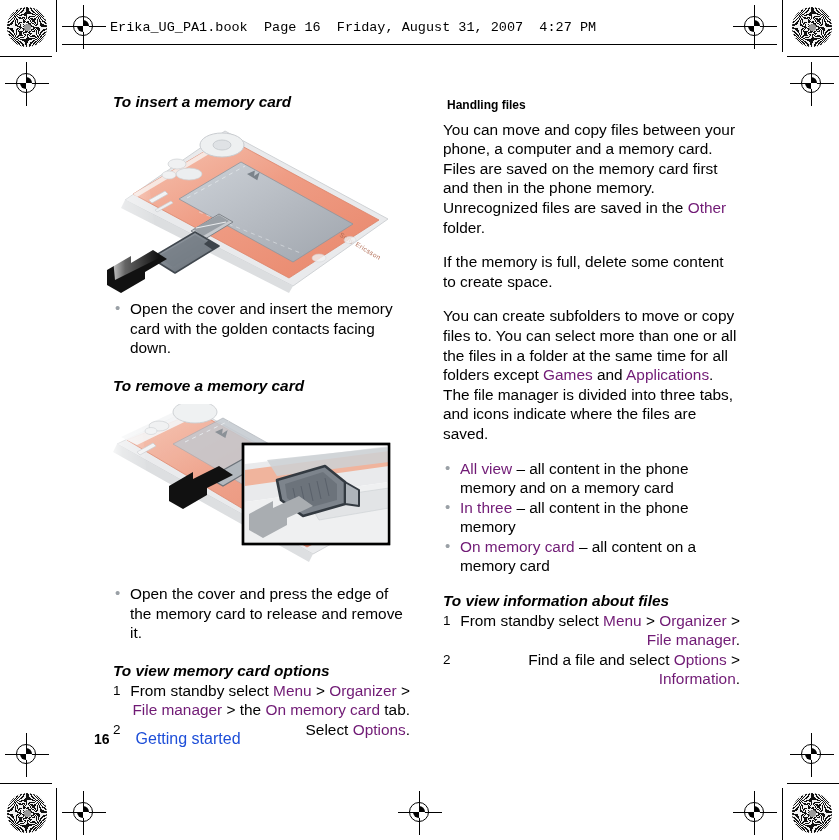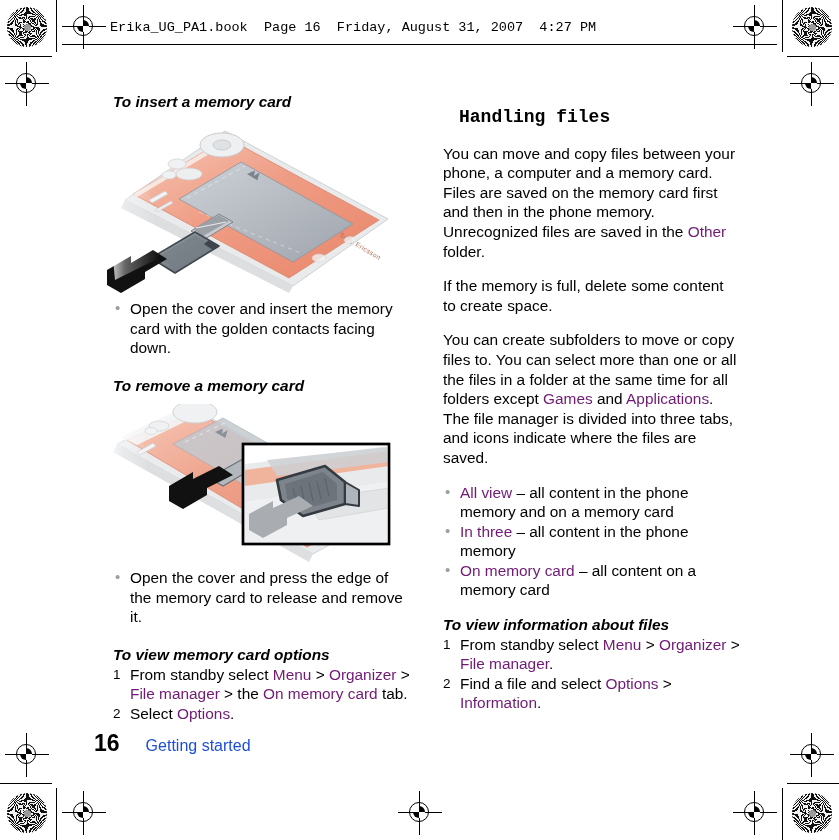--- a/index.html
+++ b/index.html
@@ -103,25 +103,24 @@
     position: absolute;
     width: 297px;
     font-size: 15.4px;
     line-height: 19.6px;
     color: #000;
   }
   .col-left  { left: 113px; top: 92px; }
   .col-right { left: 443px; top: 92px; }
 
   h3.section {
-    font-size: 18px;
+    font-size: 12px;
     font-weight: bold;
-    margin: 16px;
-    line-height: 19.6px;
-    font-family: Liberation Mono, monospace;
+    margin: 4px;
+    line-height: 19.6px;
   }
   h3.proc {
     font-size: 15.4px;
     font-weight: bold;
     font-style: italic;
     margin: 0;
     line-height: 19.6px;
   }
   p.body {
     margin: 0;
@@ -155,41 +154,42 @@
     list-style: none;
     margin: 0;
     padding: 0;
     counter-reset: st;
   }
   ol.steps > li {
     position: relative;
     padding-left: 17px;
     line-height: 19.6px;
     counter-increment: st;
+    text-align: right;
   }
   ol.steps > li::before {
     content: counter(st);
     position: absolute;
     left: 0;
     top: 0;
     font-size: 13.5px;
     color: #000;
   }
 
   
   .footer {
     position: absolute;
     left: 94px;
     top: 730px;
     display: flex;
     align-items: baseline;
     gap: 26px;
   }
   .footer .pagenum {
-    font-size: 23px;
+    font-size: 14px;
     font-weight: bold;
     color: #000;
   }
   .footer .chapter {
     font-size: 16px;
     color: #1d4ed8;
   }
 </style>
 </head>
 <body>
@@ -424,21 +424,21 @@
               <polygon points="142,110 166,97 166,104 192,92 206,102 180,114 180,121 156,134 142,126" fill="#a9adb1"></polygon>
             </g>
             <rect x="136" y="40" width="146" height="100" fill="none" stroke="#000000" stroke-width="2.4"></rect>
           </g>
 
           <polygon points="0,28 34,8 44,120 4,140" fill="url(#fadeGrad)"></polygon>
         </g>
       </svg>
     </div>
 
-    <ul class="bullets" style="margin-top:0;">
+    <ul class="bullets" style="margin-top:16px;">
       <li>Open the cover and press the edge of the memory card to release and remove it.</li>
     </ul>
 
     <h3 class="proc" style="margin-top:18px;">To view memory card options</h3>
 
     <ol class="steps">
         <li><span>From standby select </span><span class="ref">Menu</span><span> &gt; </span><span class="ref">Organizer</span><span> &gt; </span><span class="ref">File manager</span><span> &gt; the </span><span class="ref">On memory card</span><span> tab.</span></li>
         <li><span>Select </span><span class="ref">Options</span><span>.</span></li>
       </ol>
   </div>

